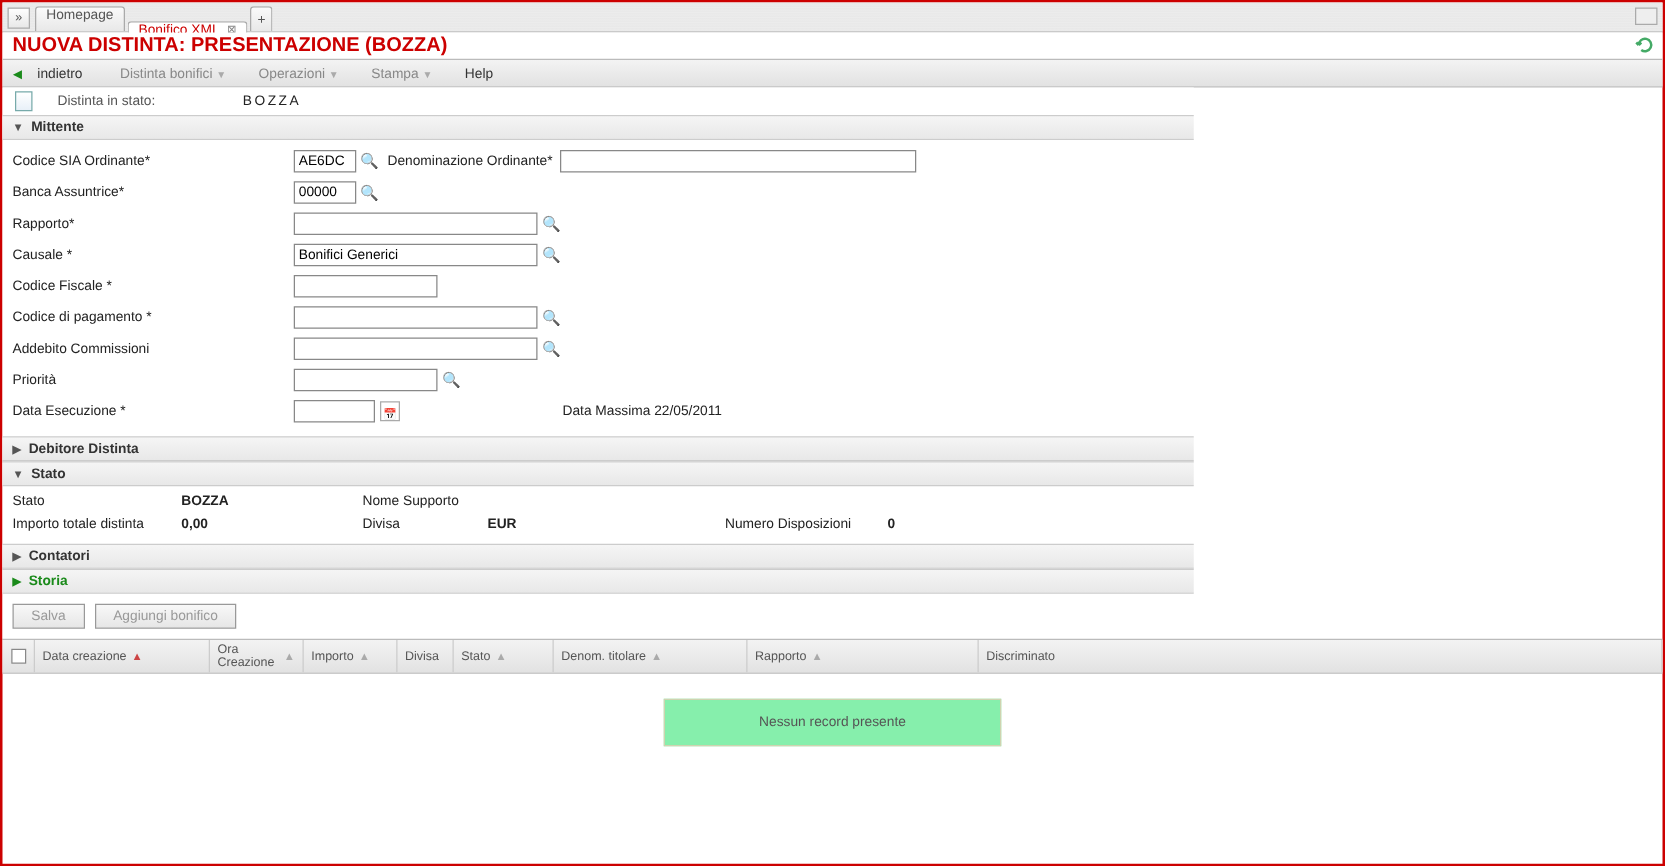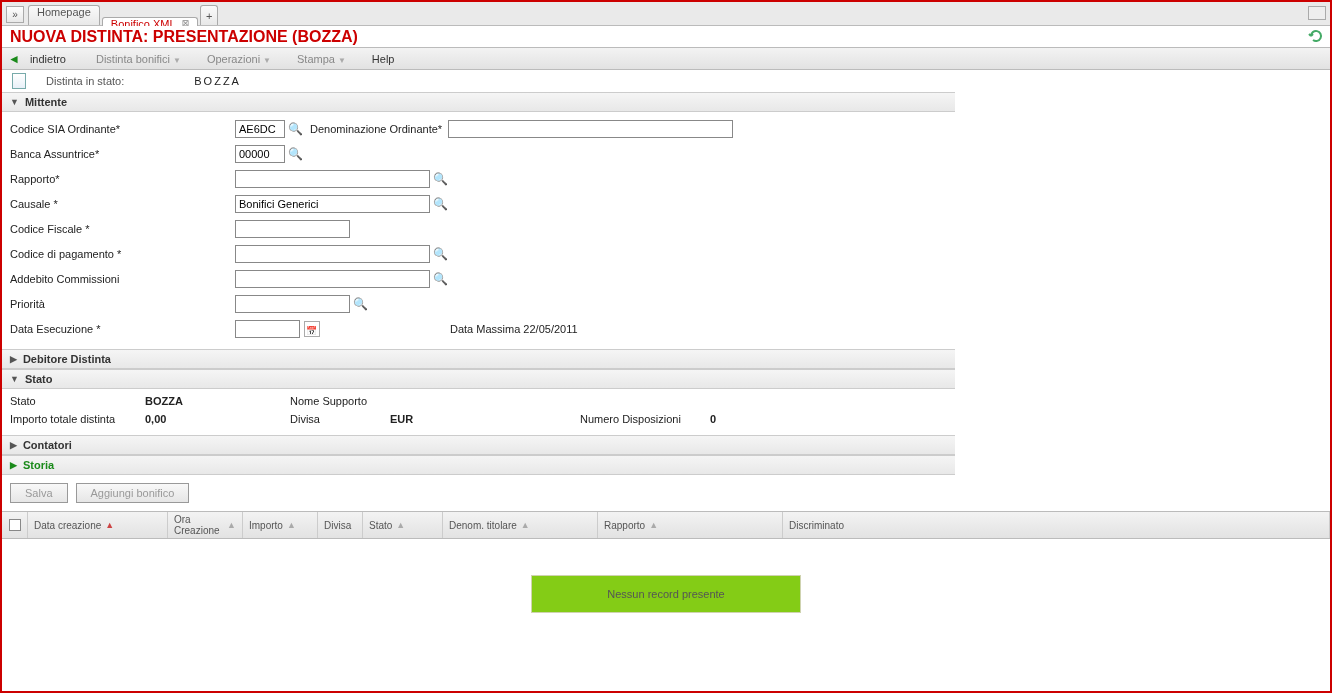--- a/index.html
+++ b/index.html
@@ -52,21 +52,21 @@
   .btn { border:1px solid #999; background:linear-gradient(#f8f8f8,#e6e6e6); color:#999; padding:3px 14px; font-size:11px;}
 
   
   .tablewrap { width:100%; }
   .thead { background:linear-gradient(#f3f3f3,#e2e2e2); border-top:1px solid #bbb; border-bottom:1px solid #bbb; display:flex; align-items:center; height:28px; overflow:hidden;}
   .th { border-right:1px solid #ccc; padding:2px 6px; color:#555; font-size:10px; display:flex; align-items:center; gap:4px; height:100%;}
   .chk { width:12px; height:12px; border:1px solid #888; background:#fff;}
   .sort-up { color:#cc4444; font-size:9px;}
   .sort-g  { color:#aaa; font-size:9px;}
 
-  .norecord { margin:36px auto; width:270px; height:38px; background:#84cc16; border:1px solid #cfd3b0; display:flex; align-items:center; justify-content:center; color:#555;}
+  .norecord { margin:20px auto; width:270px; height:38px; background:#86efac; border:1px solid #cfd3b0; display:flex; align-items:center; justify-content:center; color:#555;}
 
   svg { display:block; }
 </style>
 </head>
 <body>
 
 <div class="app">
 
   <div class="tabstrip">
     <div class="tab-toggle">»</div>

